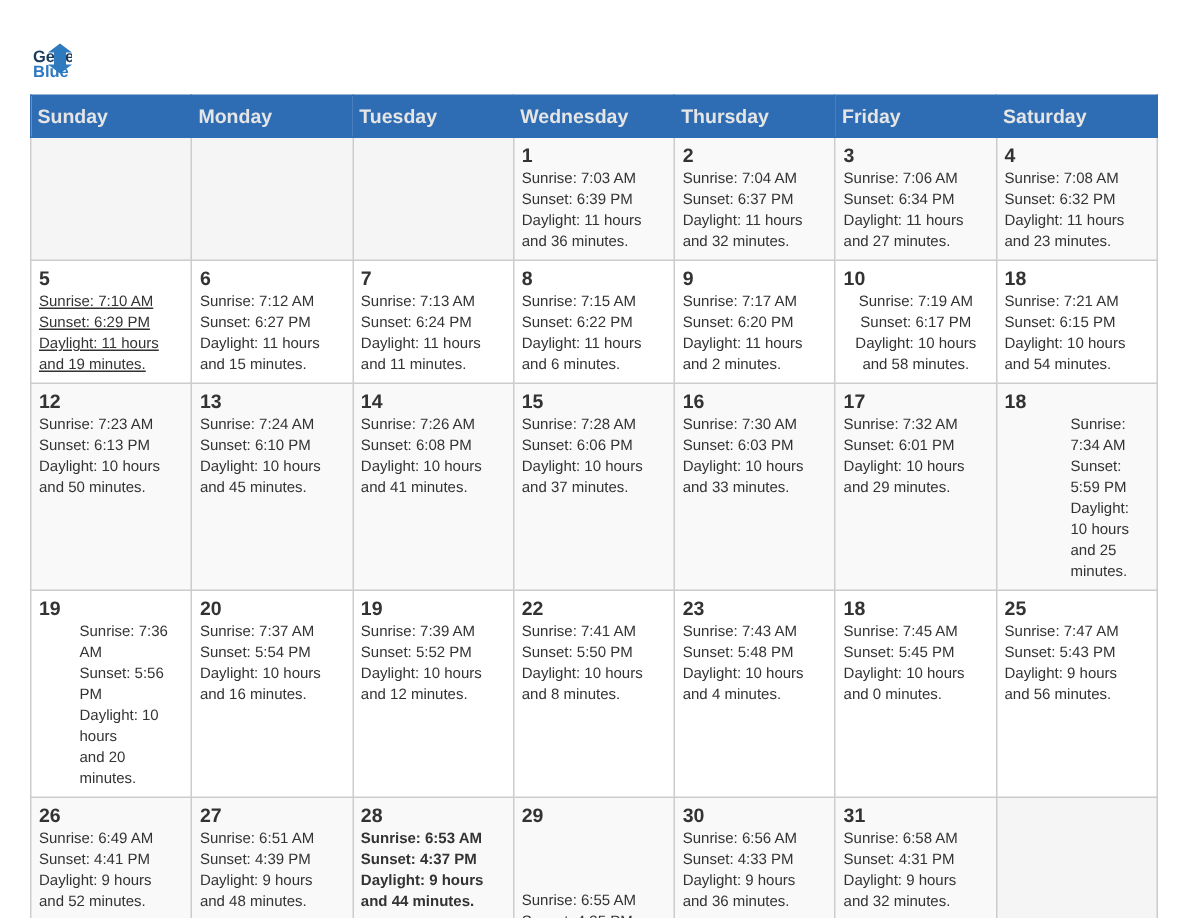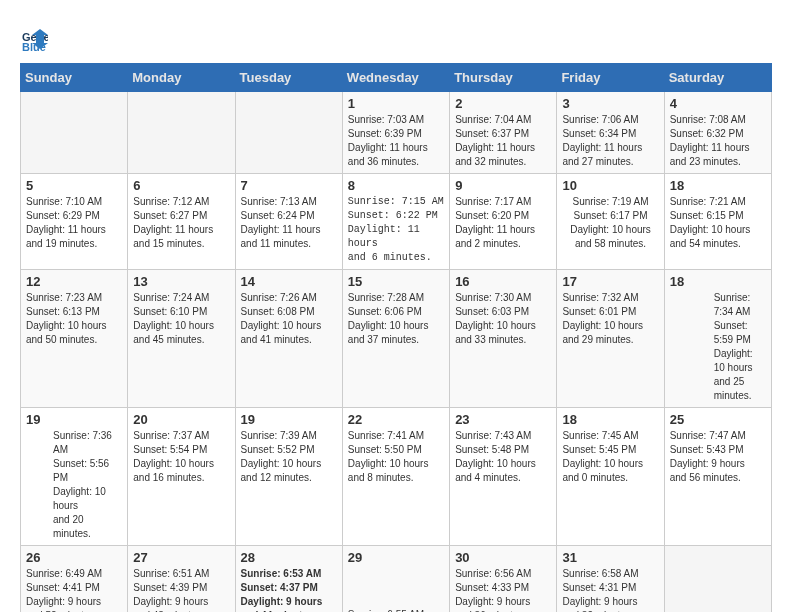--- a/index.html
+++ b/index.html
@@ -144,42 +144,42 @@
           <span class="day-num">4</span>
           <div class="day-info" style="white-space: pre-line;">Sunrise: 7:08 AM
 Sunset: 6:32 PM
 Daylight: 11 hours
 and 23 minutes.</div>
         </td>
       </tr>
       <tr>
         <td>
           <span class="day-num">5</span>
-          <div class="day-info" style="white-space: pre-line;">Sunrise: 7:10 AM
+          <div class="day-info" style="white-space: pre-line; text-decoration: underline;">Sunrise: 7:10 AM
 Sunset: 6:29 PM
 Daylight: 11 hours
 and 19 minutes.</div>
         </td>
         <td>
           <span class="day-num">6</span>
           <div class="day-info" style="white-space: pre-line;">Sunrise: 7:12 AM
 Sunset: 6:27 PM
 Daylight: 11 hours
 and 15 minutes.</div>
         </td>
         <td>
           <span class="day-num">7</span>
           <div class="day-info" style="white-space: pre-line;">Sunrise: 7:13 AM
 Sunset: 6:24 PM
 Daylight: 11 hours
 and 11 minutes.</div>
         </td>
         <td>
           <span class="day-num">8</span>
-          <div class="day-info" style="white-space: pre-line; font-family: Liberation Mono, monospace;">Sunrise: 7:15 AM
+          <div class="day-info" style="white-space: pre-line;">Sunrise: 7:15 AM
 Sunset: 6:22 PM
 Daylight: 11 hours
 and 6 minutes.</div>
         </td>
         <td>
           <span class="day-num">9</span>
           <div class="day-info" style="white-space: pre-line;">Sunrise: 7:17 AM
 Sunset: 6:20 PM
 Daylight: 11 hours
 and 2 minutes.</div>

